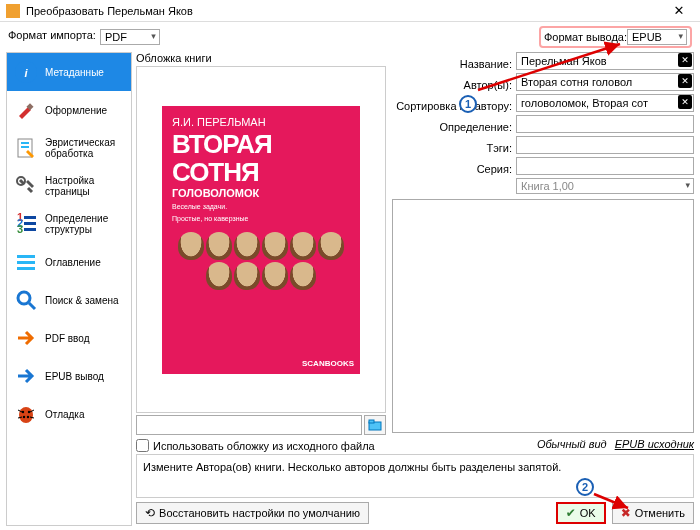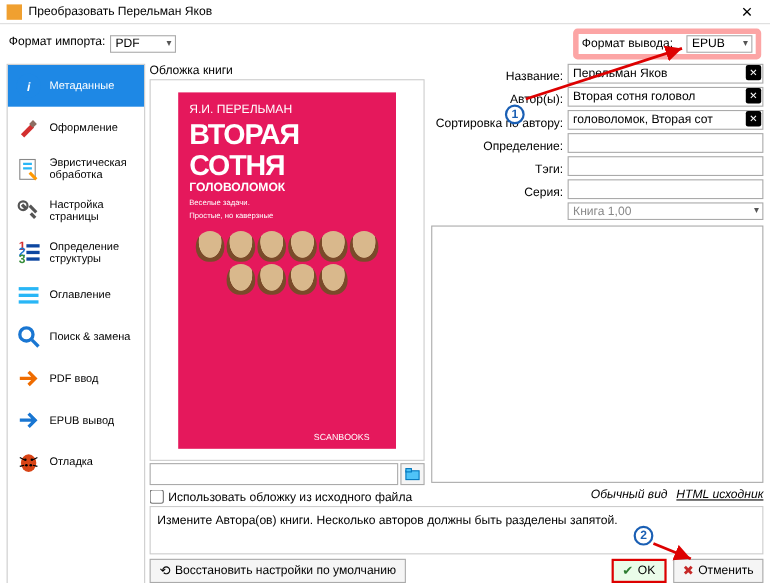--- a/index.html
+++ b/index.html
@@ -8,40 +8,40 @@
 .titlebar .app-icon { width: 14px; height: 14px; background: #f0a030; margin-right: 6px; }
 .titlebar .title { flex: 1; font-size: 11px; }
 .titlebar .close { width: 30px; text-align: center; font-size: 13px; cursor: pointer; }
 .toprow { display: flex; align-items: center; padding: 4px 8px; gap: 4px; }
 .toprow .left { display: flex; align-items: flex-start; gap: 4px; }
 .toprow .spacer { flex: 1; }
 .toprow .right { display: flex; align-items: center; gap: 4px; }
 .combo-wrap { position: relative; display: inline-block; }
 .combo-wrap::after { content: "▾"; position: absolute; right: 4px; top: 2px; pointer-events: none; font-size: 9px; color: #555; }
 .combo-box { height: 16px; border: 1px solid #aaa; background: #fff; padding: 0 16px 0 4px; display: inline-flex; align-items: center; min-width: 60px; }
-.output-group { border: 5px solid #fca5a5; border-radius: 4px; padding: 1px 3px; display: flex; align-items: center; gap: 12px; }
+.output-group { border: 2px solid #fca5a5; border-radius: 4px; padding: 1px 3px; display: flex; align-items: center; gap: 0; }
 .body { display: flex; height: calc(100% - 22px - 28px); padding: 0 6px 6px 6px; gap: 4px; }
 .sidebar { width: 126px; border: 1px solid #ccc; background: #fff; overflow-y: auto; }
 .side-item { display: flex; align-items: center; gap: 6px; padding: 6px 6px; cursor: pointer; }
 .side-item.active { background: #1e88e5; color: #fff; }
 .side-icon { width: 26px; height: 26px; flex-shrink: 0; display: flex; align-items: center; justify-content: center; }
 .side-label { font-size: 10px; line-height: 1.1; }
 .main { flex: 1; display: flex; flex-direction: column; gap: 2px; }
 .main-top { flex: 1; display: flex; gap: 6px; }
 .cover-col { width: 250px; display: flex; flex-direction: column; }
 .cover-label { font-size: 11px; margin-bottom: 2px; }
 .cover-frame { flex: 1; border: 1px solid #ccc; display: flex; align-items: center; justify-content: center; background: #fff; }
-.cover-img { width: 198px; height: 324px; background: #e5185c; color: #fff; position: relative; padding: 10px; }
+.cover-img { width: 198px; height: 268px; background: #e5185c; color: #fff; position: relative; padding: 10px; }
 .cover-img .author { font-size: 11px; color: #fff; }
 .cover-img .bigtitle { font-weight: 900; font-size: 26px; line-height: 0.95; letter-spacing: -1px; margin-top: 4px; font-family: Impact, "Arial Black", sans-serif; }
 .cover-img .sub { font-size: 11px; font-weight: bold; margin-top: 2px; }
 .cover-img .small { font-size: 7px; margin-top: 4px; line-height: 1.2; }
 .cover-img .heads { margin-top: 8px; display: flex; flex-wrap: wrap; gap: 2px; justify-content: center; }
 .cover-img .heads span { width: 26px; height: 28px; background: radial-gradient(ellipse at 50% 35%, #d9b88c 55%, #7a4a2a 58%); border-radius: 50% 50% 45% 45%; display: inline-block; }
-.cover-img .pub { position: absolute; bottom: 6px; right: 24px; font-size: 8px; font-weight: normal; }
+.cover-img .pub { position: absolute; bottom: 6px; right: 6px; font-size: 8px; font-weight: bold; }
 .cover-change-row { margin-top: 4px; }
 .cover-path-row { display: flex; gap: 2px; margin-top: 2px; }
 .cover-path-row input { flex: 1; height: 20px; border: 1px solid #aaa; padding: 0 4px; }
 .cover-path-row .browse { width: 22px; height: 20px; border: 1px solid #aaa; background: #f5f5f5; display: flex; align-items: center; justify-content: center; cursor: pointer; }
 .checkbox-row { display: flex; align-items: center; gap: 4px; margin-top: 4px; }
 .meta-col { flex: 1; display: flex; flex-direction: column; gap: 3px; }
 .field-row { display: flex; align-items: flex-end; gap: 4px; }
 .field-row label { width: 120px; text-align: right; font-size: 11px; }
 .field-row .input-wrap { flex: 1; position: relative; }
 .field-row input[type=text] { width: 100%; height: 18px; border: 1px solid #aaa; padding: 0 18px 0 4px; font-size: 11px; }
@@ -279,21 +279,21 @@
         </div>
         <div class="field-row series-row">
           <label></label>
           <span class="combo-wrap" style="flex:1">
             <span class="combo-box" style="width:100%">Книга 1,00</span>
           </span>
         </div>
         <div class="desc-box"></div>
         <div class="tab-row">
           <span class="tab">Обычный вид</span>
-          <span class="tab active">HTML исходник</span>
+          <span class="tab active">EPUB исходник</span>
         </div>
       </div>
     </div>
 
     <div class="hint-box">Измените Автора(ов) книги. Несколько авторов должны быть разделены запятой.</div>
 
     <div class="bottom-row">
       <div class="btn">
         <span class="ico">⟲</span>
         <span>Восстановить настройки по умолчанию</span>

